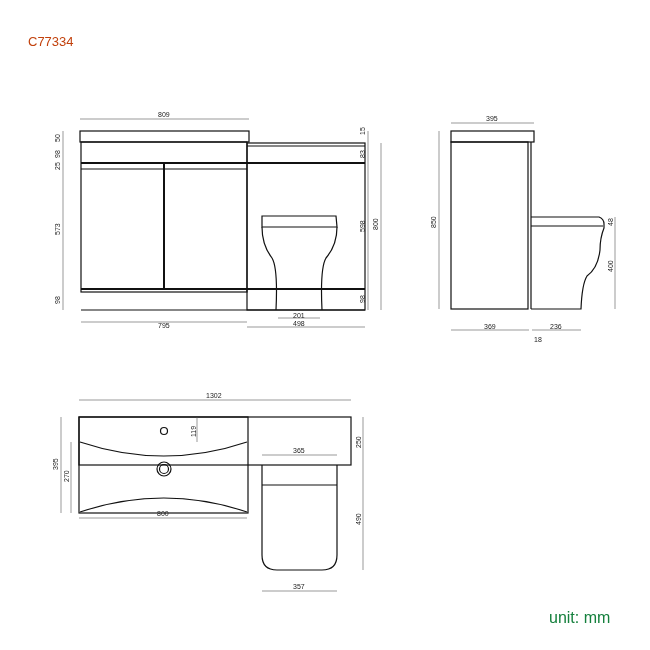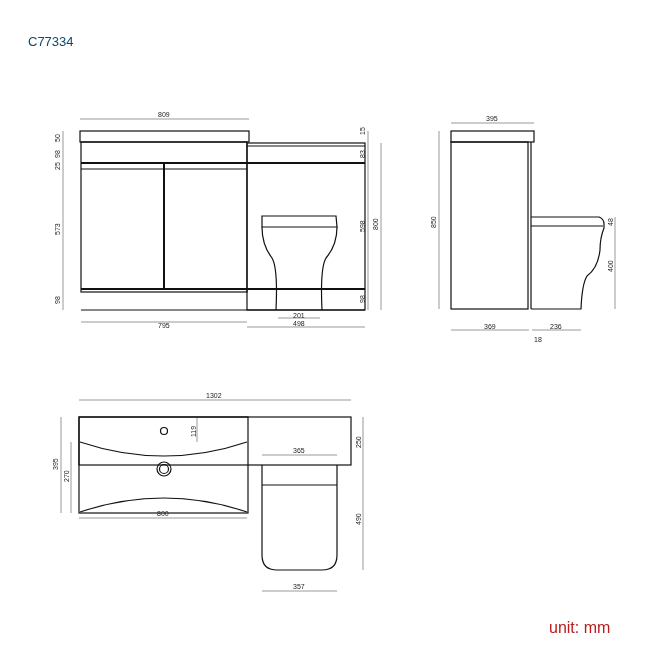--- a/index.html
+++ b/index.html
@@ -1,18 +1,18 @@
 <!DOCTYPE html>
 <html><head>
 <meta charset="utf-8">
 <style>
   html, body { margin: 0; padding: 0; background: #ffffff; }
   body { width: 650px; height: 650px; position: relative; overflow: hidden; font-family: "Liberation Sans", sans-serif; }
-  .code { position: absolute; left: 28px; top: 34px; font-size: 13px; color: #0c4a6e; }
-  .unit { position: absolute; left: 549px; top: 609px; font-size: 16px; color: #b91c1c; margin-top: 10px; }
+  .code { position: absolute; left: 28px; top: 34px; font-size: 13px; color: #c2410c; }
+  .unit { position: absolute; left: 549px; top: 609px; font-size: 16px; color: #15803d; }
   svg { position: absolute; left: 0; top: 0; }
   .o { fill: none; stroke: #111; stroke-width: 1.2; }
   .ot { fill: none; stroke: #111; stroke-width: 2; }
   .d { fill: none; stroke: #555; stroke-width: 0.6; }
   .t { font-family: "Liberation Sans", sans-serif; font-size: 7px; fill: #222; }
 </style>
 </head>
 <body>
 
 <div class="code">C77334</div>

